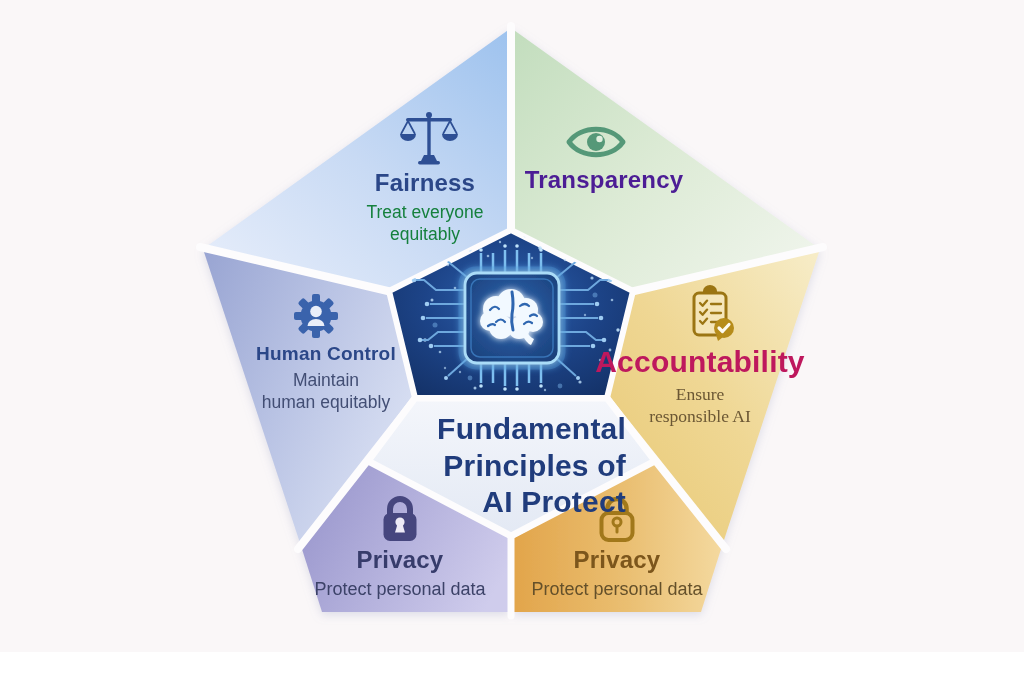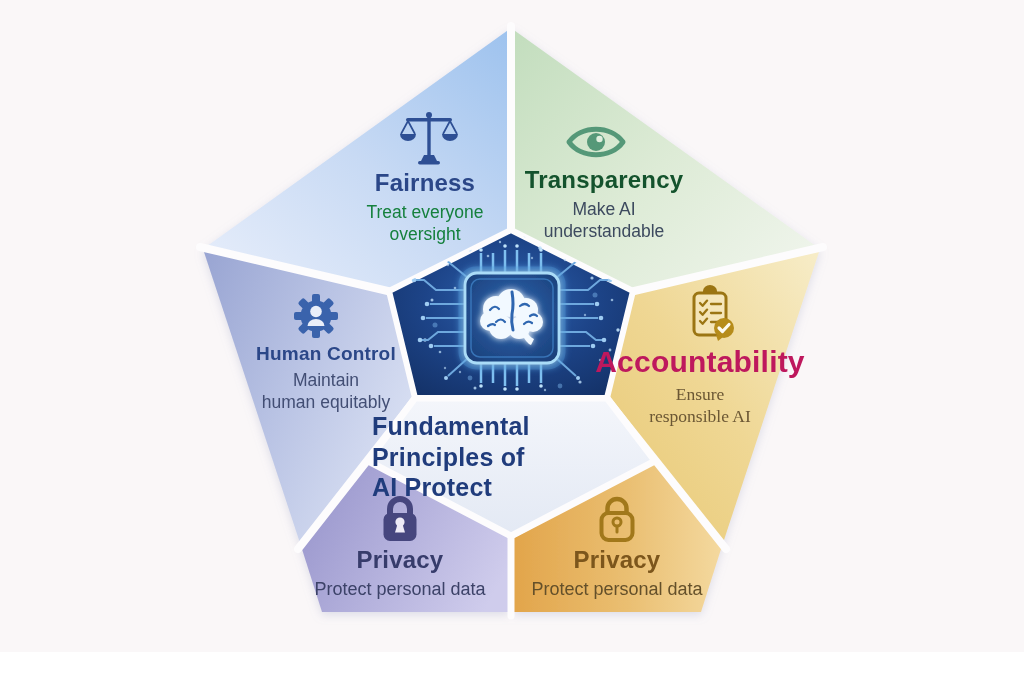--- a/index.html
+++ b/index.html
@@ -17,21 +17,21 @@
   }
   .sec-title { font-weight:bold; font-size:24px; letter-spacing:.2px; margin-top:2px; }
   .sec-sub   { font-size:17.5px; line-height:1.26; margin-top:4px; }
 
   .sec-fairness        { left:425px; top:111px; width:200px; }
   .sec-fairness .sec-title { color:#2b4788; }
   .sec-fairness .sec-sub   { color:#15803d; }
   .sec-fairness .icon      { margin-left:8px; }
 
   .sec-transparency    { left:604px; top:120px; width:220px; }
-  .sec-transparency .sec-title { color:#14532d; }
+  .sec-transparency .sec-title { color:#4c1d95; }
   .sec-transparency .sec-sub   { color:#3d4a5f; }
   .sec-transparency .icon      { margin-left:-16px; }
 
   .sec-human-control   { left:326px; top:291px; width:220px; }
   .sec-human-control .sec-title { color:#2b4788; font-size:19px; }
   .sec-human-control .sec-sub   { color:#424e74; }
   .sec-human-control .icon      { margin-left:-20px; }
 
   .sec-accountability  { left:700px; top:285px; width:220px; }
   .sec-accountability .sec-title { color:#be185d; font-size:30px; }
@@ -40,23 +40,23 @@
 
   .sec-privacy-left    { left:400px; top:494px; width:230px; }
   .sec-privacy-left .sec-title { color:#373c6b; }
   .sec-privacy-left .sec-sub   { color:#3c4268; font-size:18px; }
 
   .sec-privacy-right   { left:617px; top:494px; width:230px; }
   .sec-privacy-right .sec-title { color:#7c561c; }
   .sec-privacy-right .sec-sub   { color:#64502a; font-size:18px; }
 
   .center-title {
-    position:absolute; left:487px; top:411px; width:230px;
-    transform:translateX(-50%); text-align:left;
-    font-weight:bold; font-size:25px; line-height:1.22;
+    position:absolute; left:511px; top:411px; width:230px;
+    transform:translateX(-50%); text-align:right;
+    font-weight:bold; font-size:30px; line-height:1.22;
     color:#203c7c; letter-spacing:.2px;
   }
 </style>
 </head>
 <body>
 
 <div class="stage">
 
   <svg class="diagram" width="1024" height="683" viewBox="0 0 1024 683">
     <defs>
@@ -273,35 +273,31 @@
         <path d="M13,-5 A8,7 0 0 0 29,-5 Z"></path>
       </g>
       <g stroke="#2e4f94" stroke-width="1.7" fill="none">
         <path d="M-21,-18 L-28,-5 M-21,-18 L-14,-5"></path>
         <path d="M21,-18 L14,-5 M21,-18 L28,-5"></path>
       </g>
     </svg>
     <div class="sec-title">Fairness</div>
     <div class="sec-sub">
       <span>Treat everyone</span><br>
-      <span>oversight</span>
+      <span>equitably</span>
     </div>
   </div>
 
   <div class="section sec-transparency">
     <svg class="icon" width="62" height="44" viewBox="-31 -22 62 44">
       <path d="M-27,0 C-15,-17 15,-17 27,0 C15,17 -15,17 -27,0 Z" fill="none" stroke="#559878" stroke-width="5" stroke-linejoin="round"></path>
       <circle r="9" fill="#559878"></circle>
       <circle cx="3.5" cy="-3" r="3.2" fill="#dfeede"></circle>
     </svg>
     <div class="sec-title">Transparency</div>
-    <div class="sec-sub">
-      <span>Make AI</span><br>
-      <span>understandable</span>
-    </div>
   </div>
 
   <div class="section sec-human-control">
     <svg class="icon" width="52" height="50" viewBox="-26 -25 52 50">
       <g fill="#3a63ac">
         <g>
           <rect x="-4" y="-22" width="8" height="9" rx="2"></rect>
           <rect x="-4" y="-22" width="8" height="9" rx="2" transform="rotate(45)"></rect>
           <rect x="-4" y="-22" width="8" height="9" rx="2" transform="rotate(90)"></rect>
           <rect x="-4" y="-22" width="8" height="9" rx="2" transform="rotate(135)"></rect>

